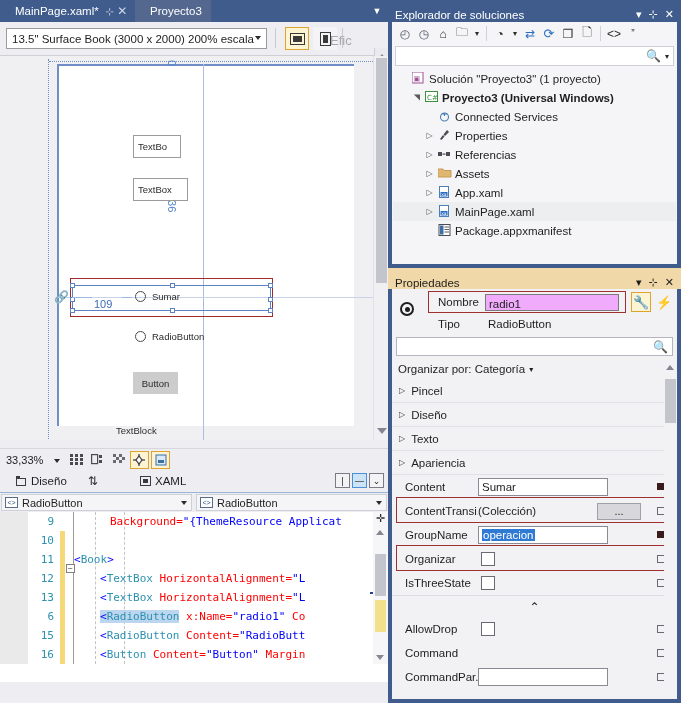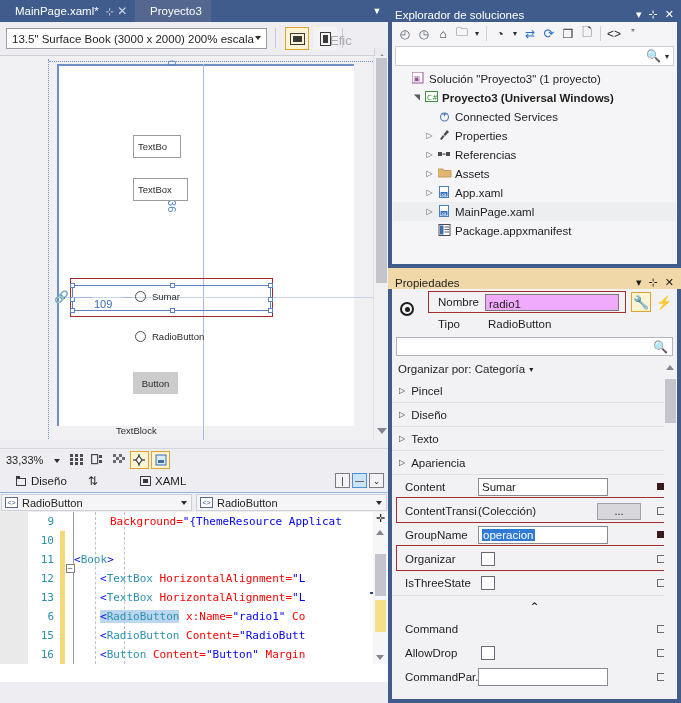--- a/index.html
+++ b/index.html
@@ -691,26 +691,26 @@
             <span class="pval-check"></span>
             <span class="marker-e" style="top: 8px;"></span>
           </div>
           <div class="prow">
             <span class="pname">IsThreeState</span>
             <span class="pval-check"></span>
             <span class="marker-e" style="top: 8px;"></span>
           </div>
           <div class="collapse-chev">⌃</div>
           <div class="prow">
-            <span class="pname">Command</span>
-            <span class="marker-e" style="top: 8px;"></span>
-          </div>
-          <div class="prow">
             <span class="pname">AllowDrop</span>
             <span class="pval-check"></span>
+            <span class="marker-e" style="top: 8px;"></span>
+          </div>
+          <div class="prow">
+            <span class="pname">Command</span>
             <span class="marker-e" style="top: 8px;"></span>
           </div>
           <div class="prow">
             <span class="pname">CommandPar...</span>
             <span class="pval-input">
               <span></span>
             </span>
             <span class="marker-e" style="top: 8px;"></span>
           </div>
           <div class="redbox" style="left: 4px; width: 272px; top: 118px; height: 26px;"></div>

